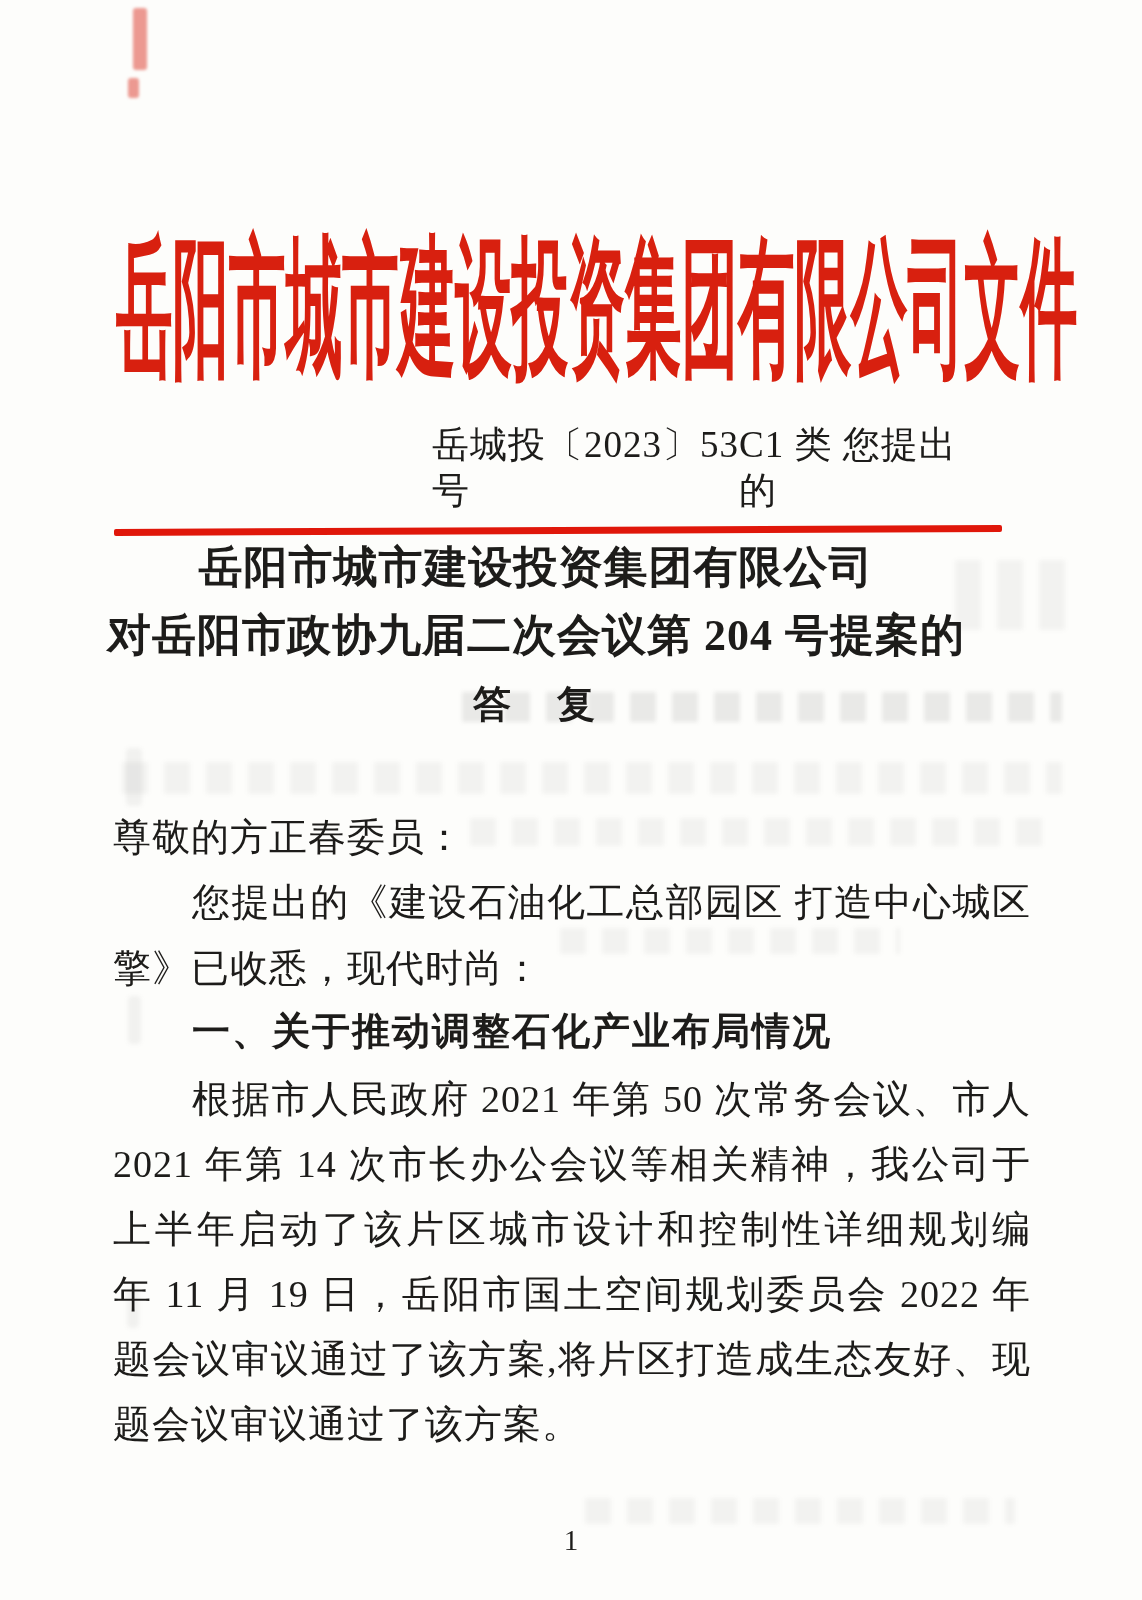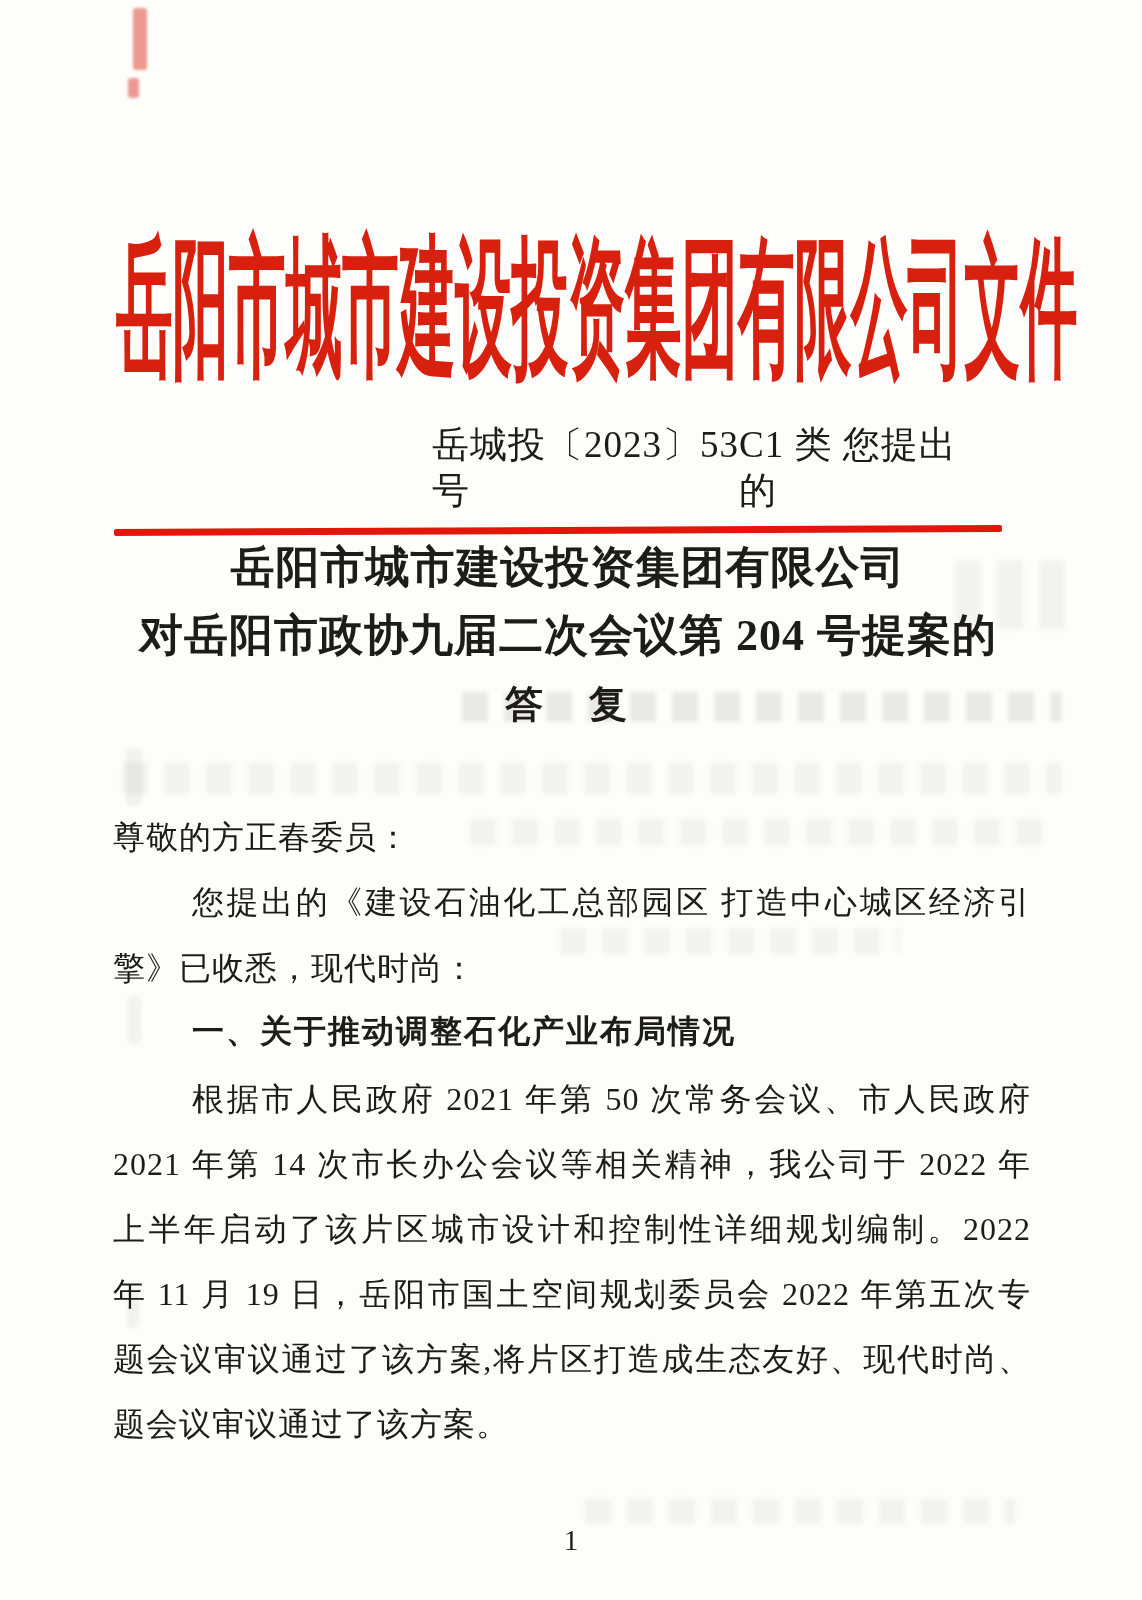--- a/index.html
+++ b/index.html
@@ -25,29 +25,29 @@
   }
 
   
   .divider{
     position:absolute; left:114px; top:527px; width:888px; height:7px;
     transform:rotate(-0.25deg); border-radius:2px;
   }
 
   
   .title-line{ position:absolute; left:0; width:1072px; text-align:center;
-    font-weight:700; font-size:44px; line-height:56px; letter-spacing:1px;padding-left:32px; }
+    font-weight:700; font-size:44px; line-height:56px; letter-spacing:1px; }
   .title-1{ top:540px; }
   .title-2{ top:608px; }
   .title-3{ top:676px; font-size:38px; letter-spacing:4px; }
 
   
   .bline{
     position:absolute; left:113px; width:918px; height:52px; overflow:hidden;
-    font-size:32px; line-height:50px; letter-spacing:1px;
+    font-size:38px; line-height:50px; letter-spacing:1px;
   }
   .bline.indent{ left:192px; width:839px; }
   .bline.just{ text-align:justify; text-align-last:justify; }
   .bline.heading{
     font-family:Liberation Mono, monospace;
     font-weight:700; letter-spacing:2px;
   }
   .salutation{ top:812px; }
   .ln-0{ top:877px; } .ln-1{ top:943px; } .ln-2{ top:1009px; }
   .ln-3{ top:1074px; } .ln-4{ top:1139px; } .ln-5{ top:1204px; }

